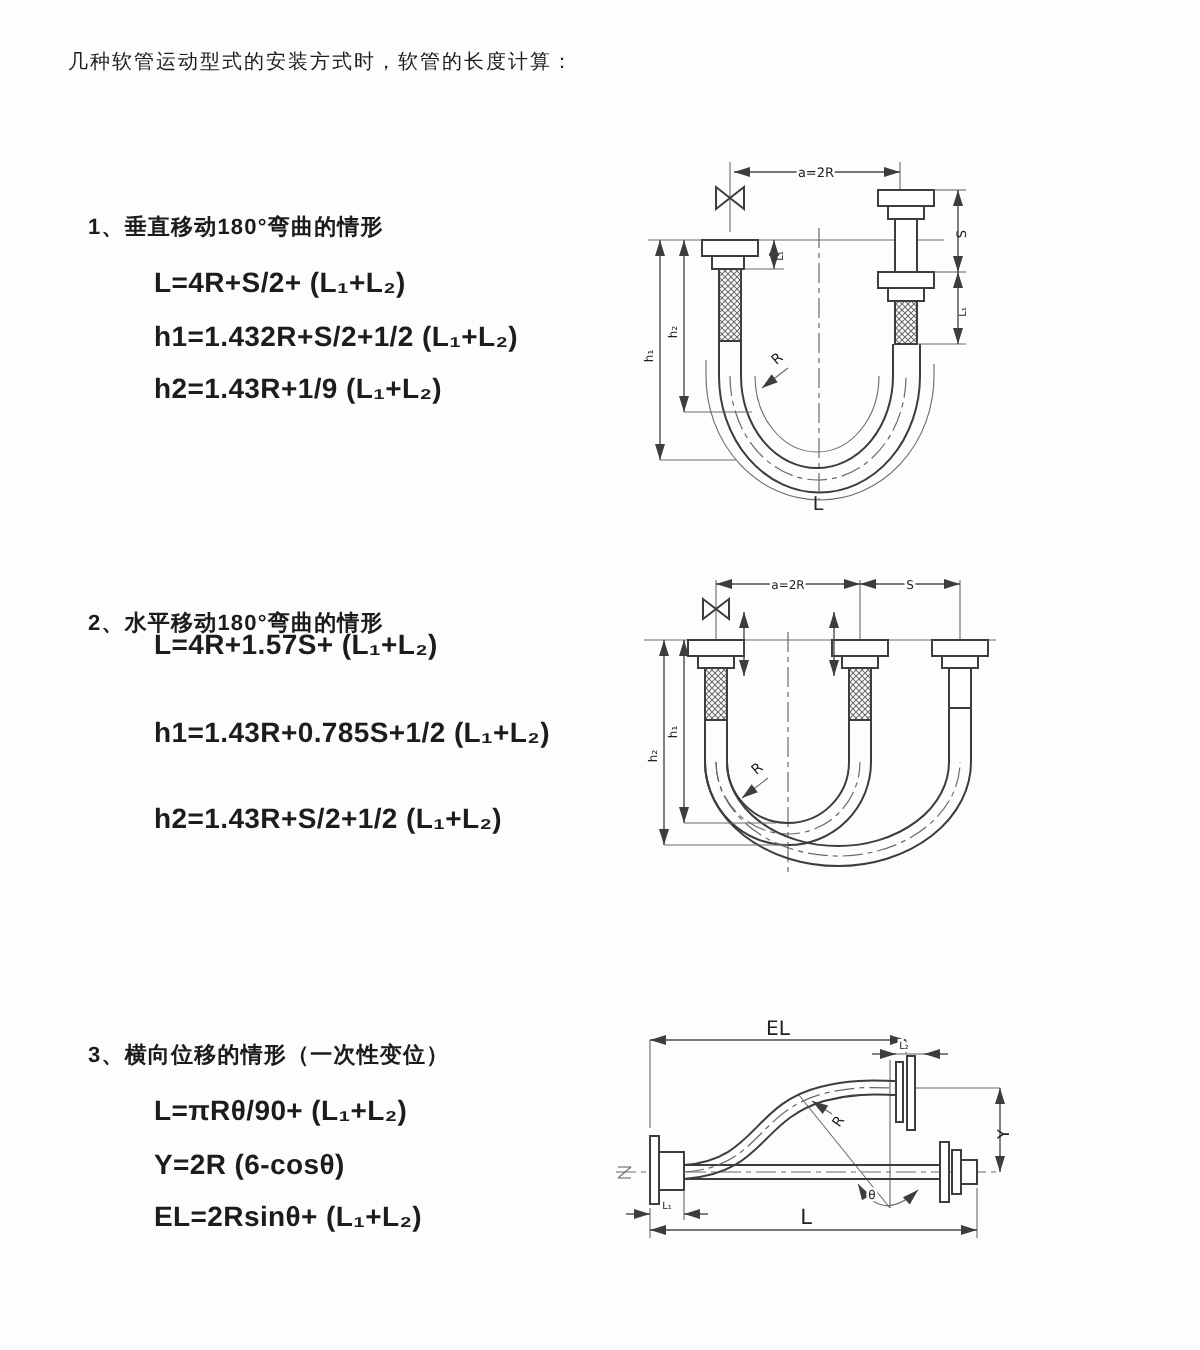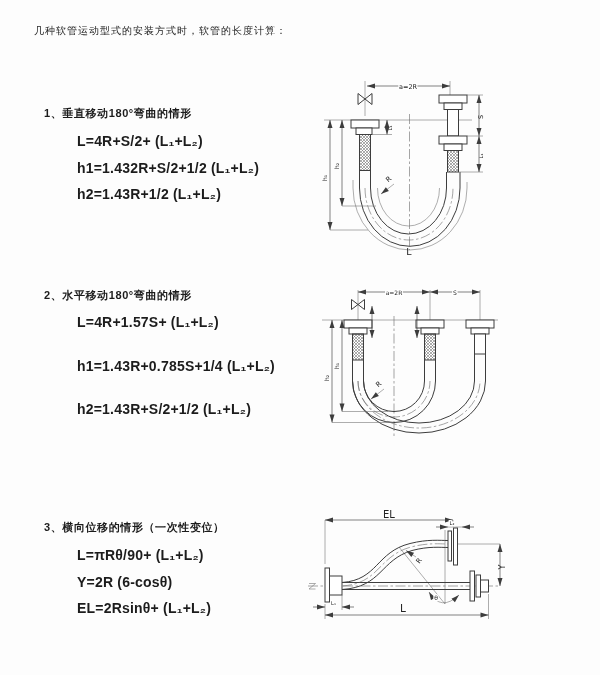--- a/index.html
+++ b/index.html
@@ -32,25 +32,25 @@
       <path d="M0,3 L3,0 M0,0 L3,3" stroke="#6b6b6b" stroke-width="0.55" fill="none"></path>
     </pattern>
   </defs>
 </svg>
 
 <div class="doc-title">几种软管运动型式的安装方式时，软管的长度计算：</div>
 
 <div class="sec-heading" style="top:106px">1、垂直移动180°弯曲的情形</div>
 <div class="formula" style="top:133px">L=4R+S/2+ (L₁+L₂)</div>
 <div class="formula" style="top:160px">h1=1.432R+S/2+1/2 (L₁+L₂)</div>
-<div class="formula" style="top:186px">h2=1.43R+1/2 (L₁+L₂)</div>
-
-<div class="sec-heading" style="top:288px">2、水平移动180°弯曲的情形</div>
+<div class="formula" style="top:186px">h2=1.43R+1/9 (L₁+L₂)</div>
+
+<div class="sec-heading" style="top:304px">2、水平移动180°弯曲的情形</div>
 <div class="formula" style="top:314px">L=4R+1.57S+ (L₁+L₂)</div>
-<div class="formula" style="top:358px">h1=1.43R+0.785S+1/4 (L₁+L₂)</div>
+<div class="formula" style="top:358px">h1=1.43R+0.785S+1/2 (L₁+L₂)</div>
 <div class="formula" style="top:401px">h2=1.43R+S/2+1/2 (L₁+L₂)</div>
 
 <div class="sec-heading" style="top:520px">3、横向位移的情形（一次性变位）</div>
 <div class="formula" style="top:547px">L=πRθ/90+ (L₁+L₂)</div>
 <div class="formula" style="top:574px">Y=2R (6-cosθ)</div>
 <div class="formula" style="top:600px">EL=2Rsinθ+ (L₁+L₂)</div>
 
 <svg class="diagram" style="left:310px;top:68px" width="290" height="198" viewBox="0 0 290 198">
   <g>
     <line class="thin" x1="14" y1="52" x2="162" y2="52"></line>

